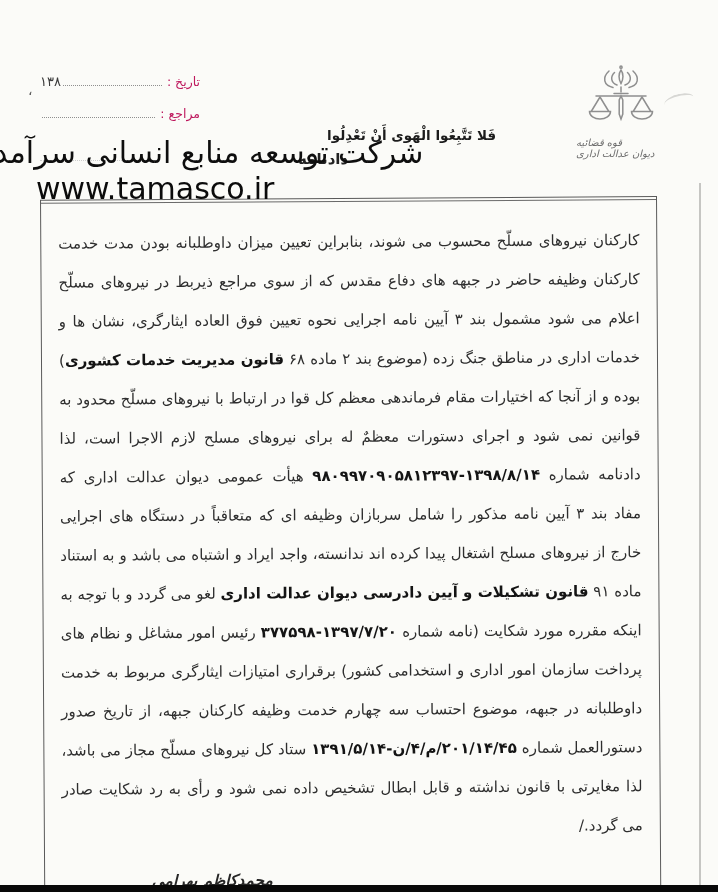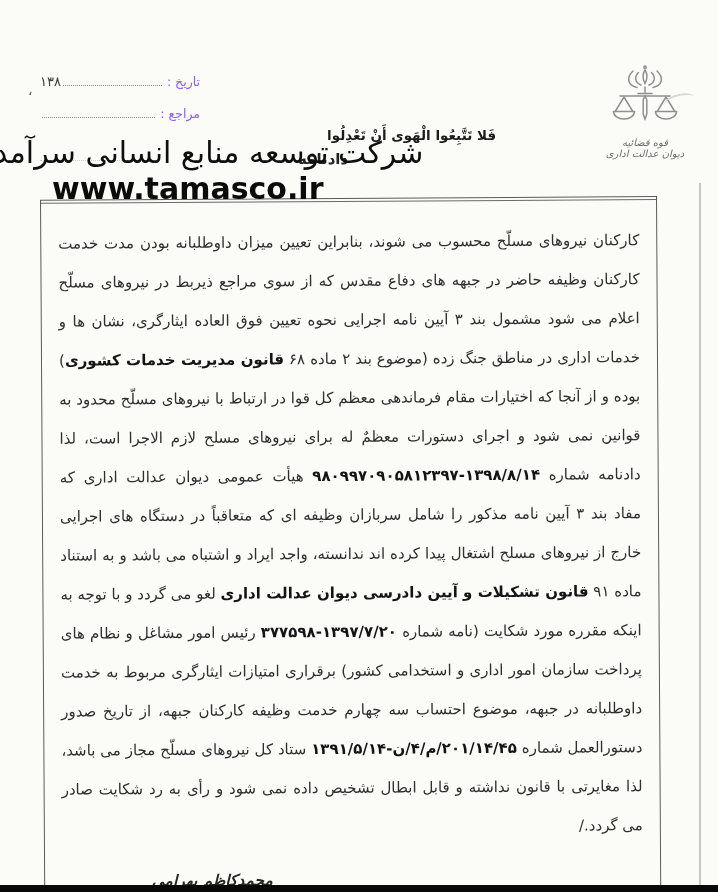--- a/index.html
+++ b/index.html
@@ -2,43 +2,43 @@
 <html lang="fa"><head>
 <meta charset="utf-8">
 <style>
   html,body{margin:0;padding:0;}
   body{
     width:718px;height:892px;position:relative;overflow:hidden;
     background:#fbfbf8;
     font-family:"DejaVu Sans", sans-serif;
   }
   
-  .emblem-wrap{position:absolute;left:600px;top:64px;width:90px;text-align:center;}
+  .emblem-wrap{position:absolute;left:576px;top:64px;width:90px;text-align:left;}
   .emblem-wrap svg{display:block;margin:0 auto;}
   .org-line1{font-size:10px;color:#6e6e6e;font-style:italic;letter-spacing:1px;margin-top:1px;}
   .org-line2{font-size:10px;color:#6e6e6e;font-style:italic;white-space:nowrap;}
   
   .field-block{position:absolute;left:40px;top:74px;width:160px;direction:rtl;color:#3d3d3d;}
   .field-row{display:flex;align-items:flex-end;font-size:12.5px;margin-bottom:17px;}
-  .field-label{white-space:nowrap;color:#8b5cf6;}
+  .field-label{white-space:nowrap;color:#be185d;}
   .dotted{flex:1;border-bottom:1.5px dotted #8f8f8f;margin:0 5px 3px 2px;height:2px;}
   .prefill{font-size:13px;color:#3a3a3a;letter-spacing:1px;}
   .stray-mark{position:absolute;left:28px;top:82px;font-size:14px;color:#5a5a5a;}
   .faint-dots{position:absolute;left:40px;top:160px;width:90px;border-bottom:1.5px dotted #aaa;opacity:.55;}
   .smudge{position:absolute;left:664px;top:94px;width:30px;height:12px;border-top:2px solid #d7d7d4;border-radius:60% 40% 0 0;transform:rotate(-10deg);}
   
   .verse{position:absolute;left:232px;top:127px;width:264px;text-align:right;direction:rtl;
          font-weight:bold;font-size:13.5px;color:#1c1c1c;z-index:2;}
   .doc-type{position:absolute;left:298px;top:150px;width:134px;text-align:left;direction:rtl;
          font-weight:bold;font-size:15px;color:#222;z-index:2;letter-spacing:1px;}
   
   .wm-fa{position:absolute;left:-6px;top:135px;direction:rtl;white-space:nowrap;
          font-size:30px;color:#0e0e0e;z-index:6;}
-  .wm-url{position:absolute;left:52px;top:171px;white-space:nowrap;
-         font-size:30px;font-weight:bold;color:#0b0b0b;z-index:6;letter-spacing:0;}
+  .wm-url{position:absolute;left:36px;top:171px;white-space:nowrap;
+         font-size:30px;font-weight:normal;color:#0b0b0b;z-index:6;letter-spacing:0;}
   
   .main-box{position:absolute;left:40px;top:196px;width:617px;height:700px;
             border:1.8px solid #5a5a5a;box-sizing:border-box;padding:9px 17px 0;
             background:transparent;z-index:3;transform:rotate(-0.35deg);transform-origin:top right;}
   .main-box::before{content:"";position:absolute;top:2px;left:0;right:0;height:1px;background:#6a6a6a;}
   .ruling-text{direction:rtl;text-align:justify;font-size:15px;line-height:39px;color:#2e2e2e;}
   .ruling-text b{color:#141414;}
   .signature{direction:rtl;text-align:center;width:300px;margin:14px 200px 0 0;
              font-weight:bold;font-style:italic;font-size:15.5px;color:#262626;line-height:36px;}
   

